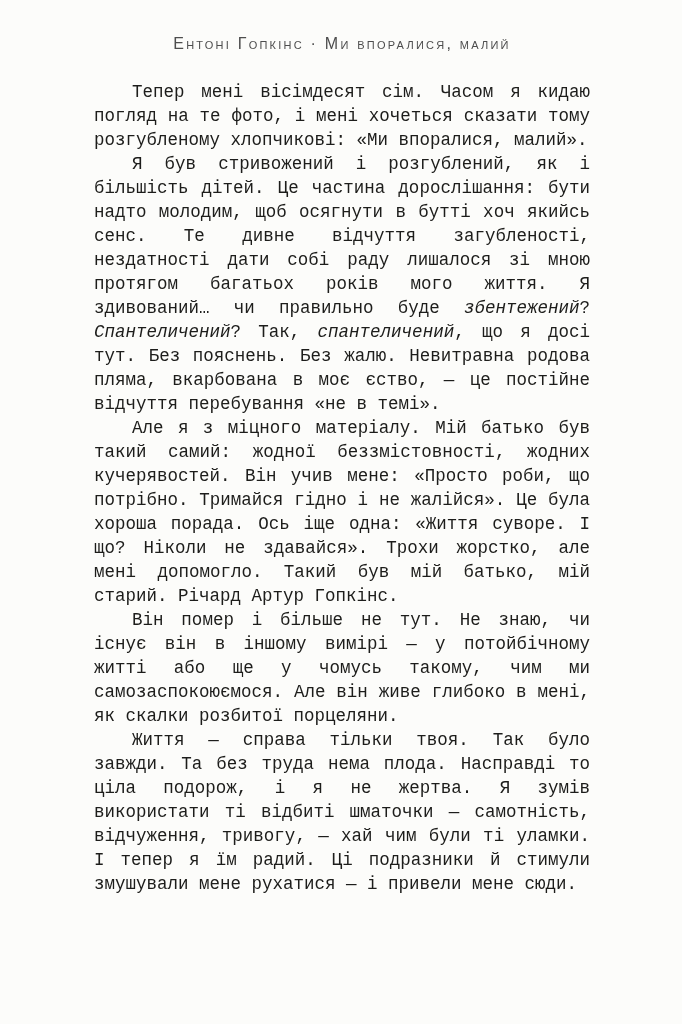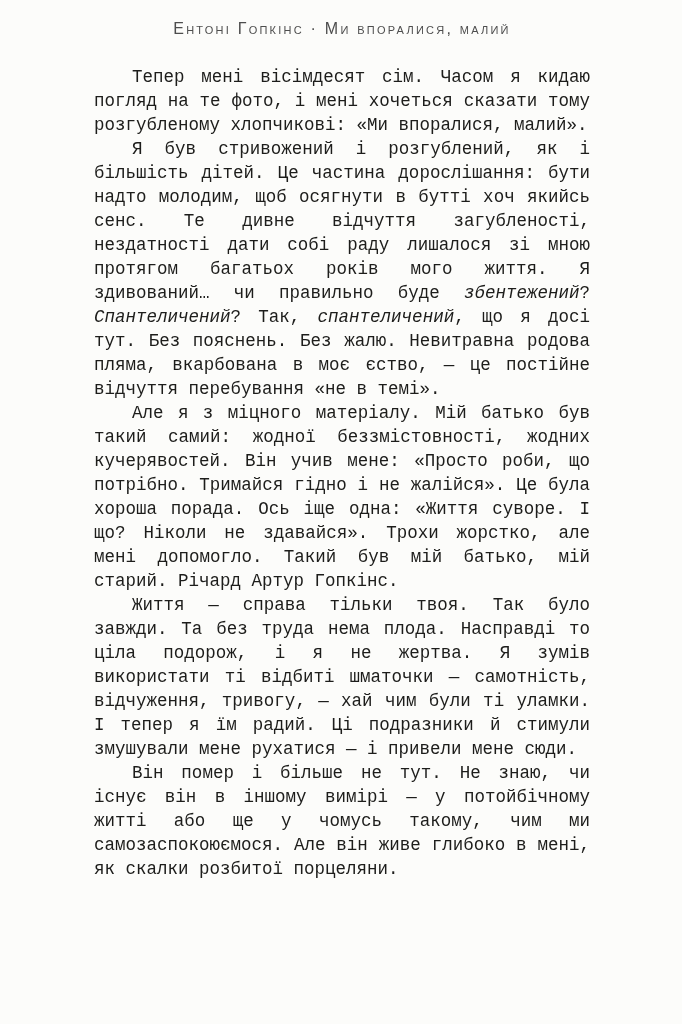--- a/index.html
+++ b/index.html
@@ -6,21 +6,21 @@
     margin: 0;
     padding: 0;
     background: #fcfcfa;
   }
   .page {
     position: relative;
     width: 682px;
     height: 1024px;
     background: #fcfcfa;
     box-sizing: border-box;
-    padding: 20px 92px 0 94px;
+    padding: 35px 92px 0 94px;
     overflow: hidden;
   }
   .running-header {
     font-family: "Liberation Sans", sans-serif;
     font-variant: small-caps;
     font-size: 16px;
     letter-spacing: 0.14em;
     color: #4d4d4d;
     text-align: center;
     white-space: nowrap;
@@ -45,16 +45,16 @@
 </style>
 </head>
 <body>
 
 <div class="page">
   <div class="running-header">Ентоні Гопкінс · Ми впоралися, малий</div>
   <div class="body-text">
       <p class="para"><span>Тепер мені вісімдесят сім. Часом я кидаю погляд на те фото, і мені хочеться сказати тому розгубленому хлопчикові: «Ми впоралися, малий».</span></p>
       <p class="para"><span>Я був стривожений і розгублений, як і більшість дітей. Це частина дорослішання: бути надто молодим, щоб осягнути в бутті хоч якийсь сенс. Те дивне відчуття загубленості, нездатності дати собі раду лишалося зі мною протягом багатьох років мого життя. Я здивований… чи правильно буде </span><em>збентежений</em><span>? </span><em>Спантеличений</em><span>? Так, </span><em>спантеличений</em><span>, що я досі тут. Без пояснень. Без жалю. Невитравна родова пляма, вкарбована в моє єство, — це постійне відчуття перебування «не в темі».</span></p>
       <p class="para"><span>Але я з міцного матеріалу. Мій батько був такий самий: жодної беззмістовності, жодних кучерявостей. Він учив мене: «Просто роби, що потрібно. Тримайся гідно і не жалійся». Це була хороша порада. Ось іще одна: «Життя суворе. І що? Ніколи не здавайся». Трохи жорстко, але мені допомогло. Такий був мій батько, мій старий. Річард Артур Гопкінс.</span></p>
+      <p class="para"><span>Він помер і більше не тут. Не знаю, чи існує він в іншому вимірі — у потойбічному житті або ще у чомусь такому, чим ми самозаспокоюємося. Але він живе глибоко в мені, як скалки розбитої порцеляни.</span></p>
       <p class="para"><span>Життя — справа тільки твоя. Так було завжди. Та без труда нема плода. Насправді то ціла подорож, і я не жертва. Я зумів використати ті відбиті шматочки — самотність, відчуження, тривогу, — хай чим були ті уламки. І тепер я їм радий. Ці подразники й стимули змушували мене рухатися — і привели мене сюди.</span></p>
-      <p class="para"><span>Він помер і більше не тут. Не знаю, чи існує він в іншому вимірі — у потойбічному житті або ще у чомусь такому, чим ми самозаспокоюємося. Але він живе глибоко в мені, як скалки розбитої порцеляни.</span></p>
     </div>
 </div>
 
 </body></html>

